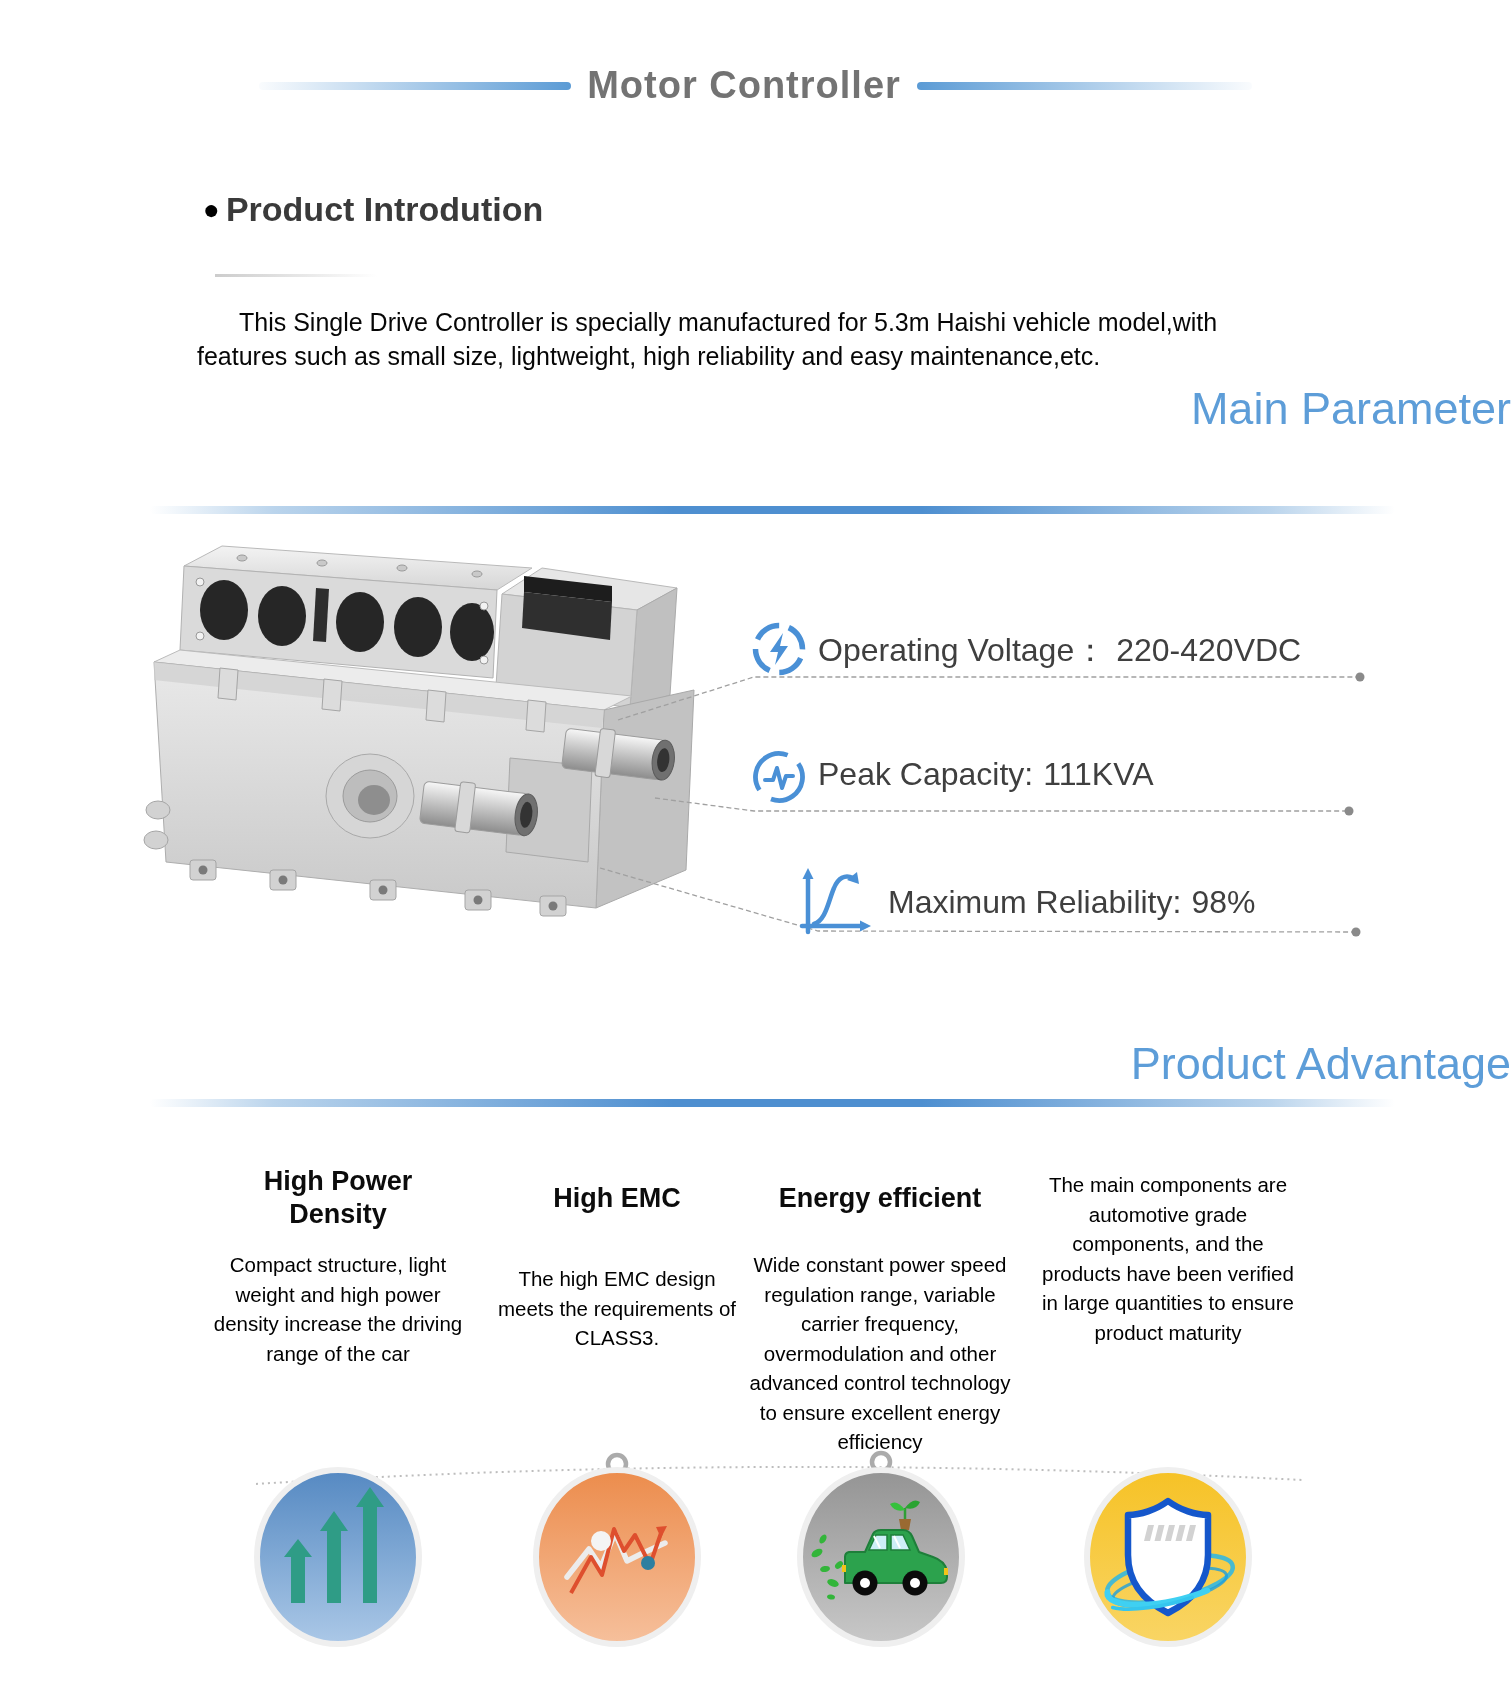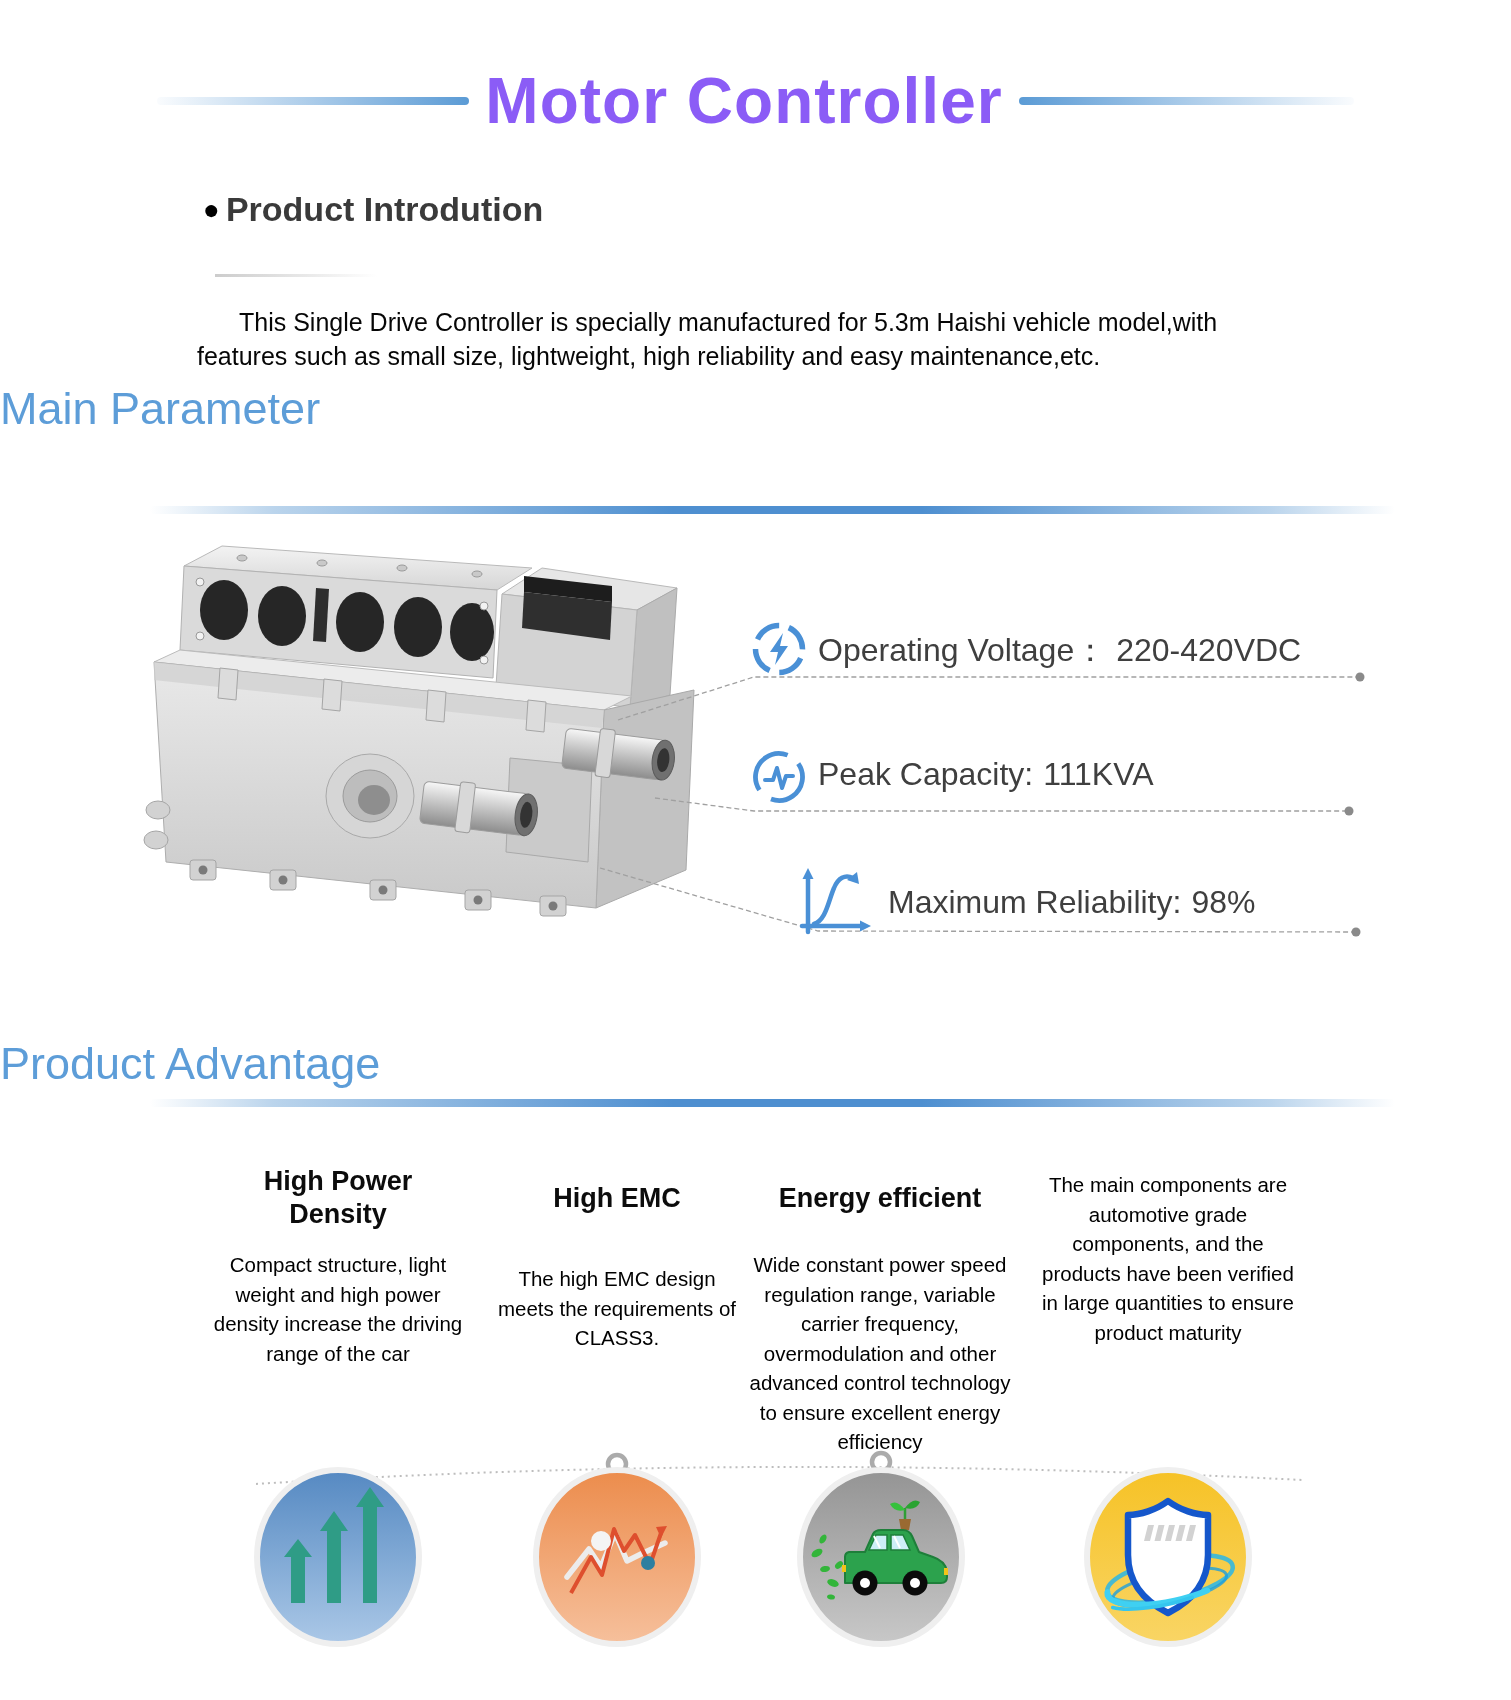--- a/index.html
+++ b/index.html
@@ -5,29 +5,29 @@
   html,body{margin:0;padding:0;background:#ffffff;}
   .page{
     position:relative;width:1511px;height:1700px;margin:0 auto;background:#ffffff;
     overflow:hidden;font-family:"Liberation Sans",sans-serif;
   }
   
   .title-row{position:absolute;top:64px;left:0;width:100%;display:flex;align-items:center;justify-content:center;gap:16px;}
   .title-line{height:8px;border-radius:4px;flex:0 0 auto;}
   .title-line.left{width:312px;background:linear-gradient(to right,rgba(120,170,220,0.04),#5b9bd5);}
   .title-line.right{width:335px;background:linear-gradient(to left,rgba(120,170,220,0.04),#5b9bd5);}
-  .page-title{font-size:64px;font-weight:bold;color:#8b5cf6;letter-spacing:1px;white-space:nowrap;}
+  .page-title{font-size:38px;font-weight:bold;color:#737373;letter-spacing:1px;white-space:nowrap;}
   
   .intro-heading{position:absolute;left:203px;top:190px;display:flex;align-items:center;font-size:34px;font-weight:bold;color:#3a3a3a;}
   .intro-bullet{font-size:28px;margin-right:6px;color:#000;font-weight:normal;}
   .intro-underline{position:absolute;left:215px;top:274px;width:162px;height:3px;
     background:linear-gradient(to right,#cccccc,rgba(204,204,204,0));}
   .intro-body{position:absolute;left:197px;top:280px;width:1085px;font-size:25px;line-height:34px;color:#060606;text-indent:42px;}
   
-  .section-heading{position:absolute;left:0;width:100%;text-align:left;color:#5d9dd8;font-size:45px;font-weight:400;}
+  .section-heading{position:absolute;left:0;width:100%;text-align:right;color:#5d9dd8;font-size:45px;font-weight:400;}
   .blue-divider{position:absolute;left:150px;width:1245px;height:8px;border-radius:4px;
     background:linear-gradient(90deg,rgba(78,143,208,0) 0%,#bad4ec 10%,#4e8fd0 42%,#4e8fd0 62%,#bad4ec 90%,rgba(78,143,208,0) 100%);}
   
   .machine{position:absolute;left:72px;top:510px;}
   .leader-overlay{position:absolute;left:0;top:600px;pointer-events:none;}
   .param-icon{position:absolute;}
   .param-text{position:absolute;font-size:32px;font-weight:normal;color:#3f3f3f;white-space:nowrap;}
   .param-value{margin-left:10px;}
   
   .adv-col{position:absolute;top:1158px;text-align:center;}

